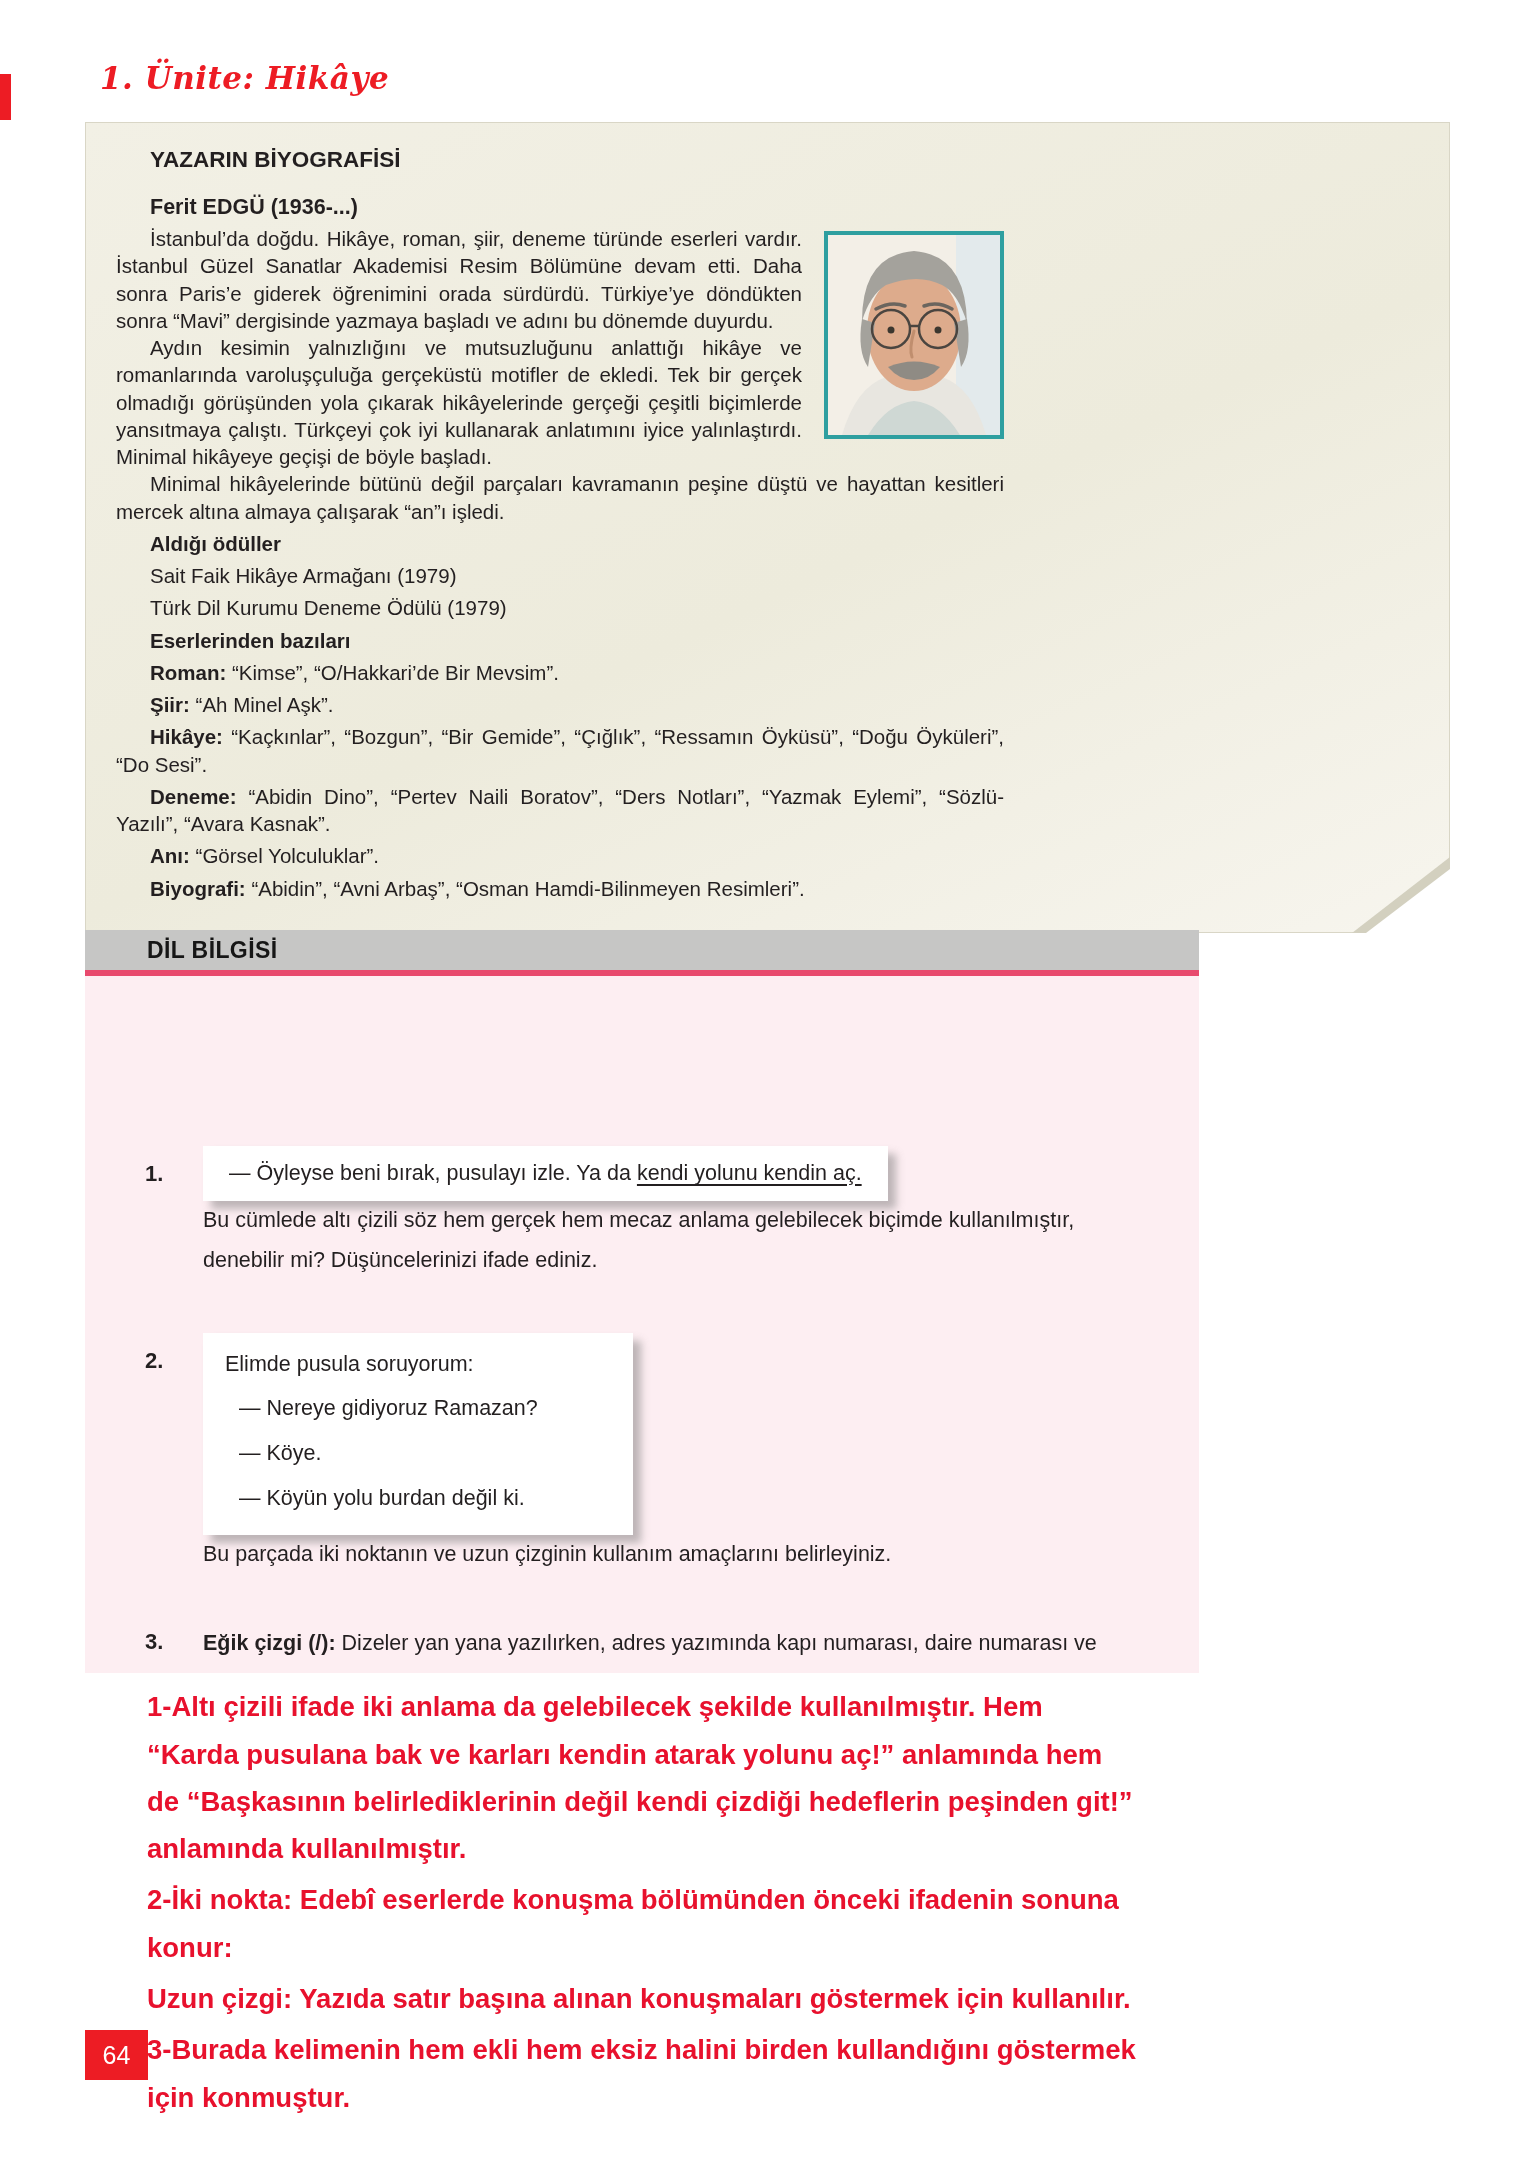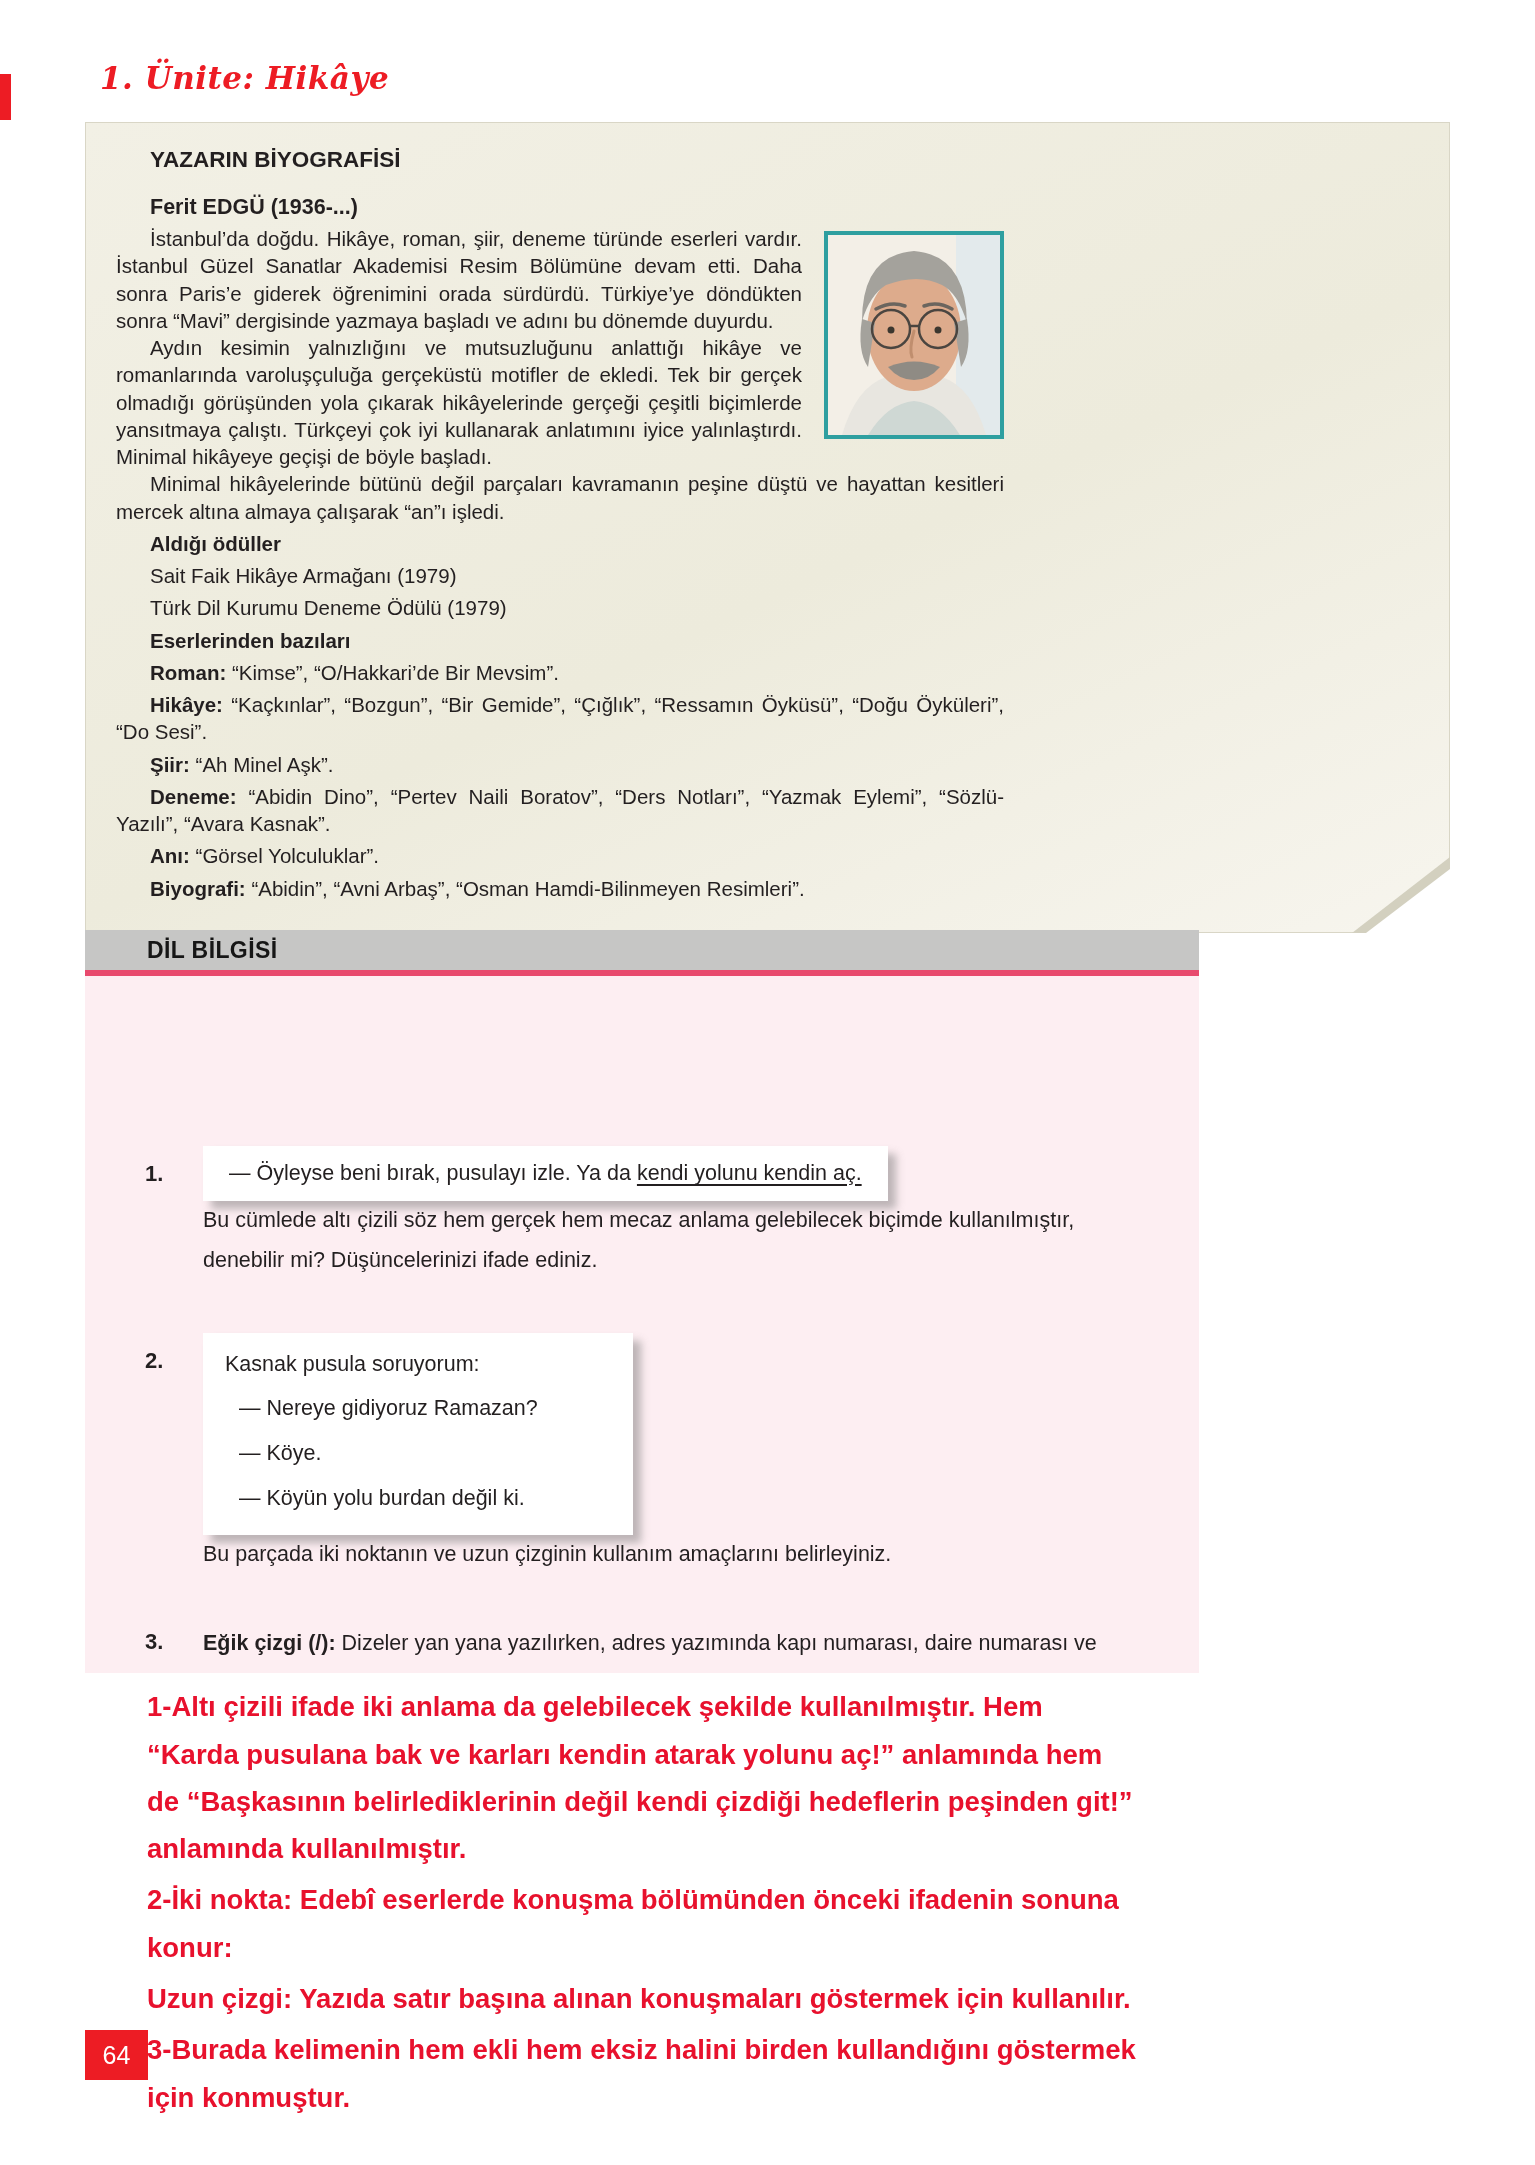--- a/index.html
+++ b/index.html
@@ -123,22 +123,22 @@
     <p>İstanbul’da doğdu. Hikâye, roman, şiir, deneme türünde eserleri vardır. İstanbul Güzel Sanatlar Akademisi Resim Bölümüne devam etti. Daha sonra Paris’e giderek öğrenimini orada sürdürdü. Türkiye’ye döndükten sonra “Mavi” dergisinde yazmaya başladı ve adını bu dönemde duyurdu.</p>
     <p>Aydın kesimin yalnızlığını ve mutsuzluğunu anlattığı hikâye ve romanlarında varoluşçuluğa gerçeküstü motifler de ekledi. Tek bir gerçek olmadığı görüşünden yola çıkarak hikâyelerinde gerçeği çeşitli biçimlerde yansıtmaya çalıştı. Türkçeyi çok iyi kullanarak anlatımını iyice yalınlaştırdı. Minimal hikâyeye geçişi de böyle başladı.</p>
     <p>Minimal hikâyelerinde bütünü değil parçaları kavramanın peşine düştü ve hayattan kesitleri mercek altına almaya çalışarak “an”ı işledi.</p>
 
     <p class="bold-line mt">Aldığı ödüller</p>
     <p class="mt">Sait Faik Hikâye Armağanı (1979)</p>
     <p class="mt">Türk Dil Kurumu Deneme Ödülü (1979)</p>
 
     <p class="bold-line mt">Eserlerinden bazıları</p>
     <p class="mt"><b>Roman:</b> <span>“Kimse”, “O/Hakkari’de Bir Mevsim”.</span></p>
+    <p class="mt"><b>Şiir:</b> <span>“Ah Minel Aşk”.</span></p>
     <p class="mt"><b>Hikâye:</b> <span>“Kaçkınlar”, “Bozgun”, “Bir Gemide”, “Çığlık”, “Ressamın Öyküsü”, “Doğu Öyküleri”, “Do Sesi”.</span></p>
-    <p class="mt"><b>Şiir:</b> <span>“Ah Minel Aşk”.</span></p>
     <p class="mt"><b>Deneme:</b> <span>“Abidin Dino”, “Pertev Naili Boratov”, “Ders Notları”, “Yazmak Eylemi”, “Sözlü-Yazılı”, “Avara Kasnak”.</span></p>
     <p class="mt"><b>Anı:</b> <span>“Görsel Yolculuklar”.</span></p>
     <p class="mt"><b>Biyografi:</b> <span>“Abidin”, “Avni Arbaş”, “Osman Hamdi-Bilinmeyen Resimleri”.</span></p>
   </div>
 </section>
 
 <section class="dil">
   <div class="dil-bar">
     <h2>DİL BİLGİSİ</h2>
   </div>
@@ -151,21 +151,21 @@
       <div class="g-content">
         <div class="quote-box"><span>— Öyleyse beni bırak, pusulayı izle. Ya da </span><span class="underlined">kendi yolunu kendin aç.</span></div>
         <p class="g-question">Bu cümlede altı çizili söz hem gerçek hem mecaz anlama gelebilecek biçimde kullanılmıştır, denebilir mi? Düşüncelerinizi ifade ediniz.</p>
       </div>
     </div>
 
     <div class="g-item">
       <div class="g-num">2.</div>
       <div class="g-content">
         <div class="dialogue-box">
-          <p class="dlg">Kasnak pusula soruyorum:</p>
+          <p class="dlg">Elimde pusula soruyorum:</p>
           <p class="dlg indent">— Nereye gidiyoruz Ramazan?</p>
           <p class="dlg indent">— Köye.</p>
           <p class="dlg indent">— Köyün yolu burdan değil ki.</p>
         </div>
         <p class="g-question">Bu parçada iki noktanın ve uzun çizginin kullanım amaçlarını belirleyiniz.</p>
       </div>
     </div>
 
     <div class="g-item g-item-3">
       <div class="g-num">3.</div>

